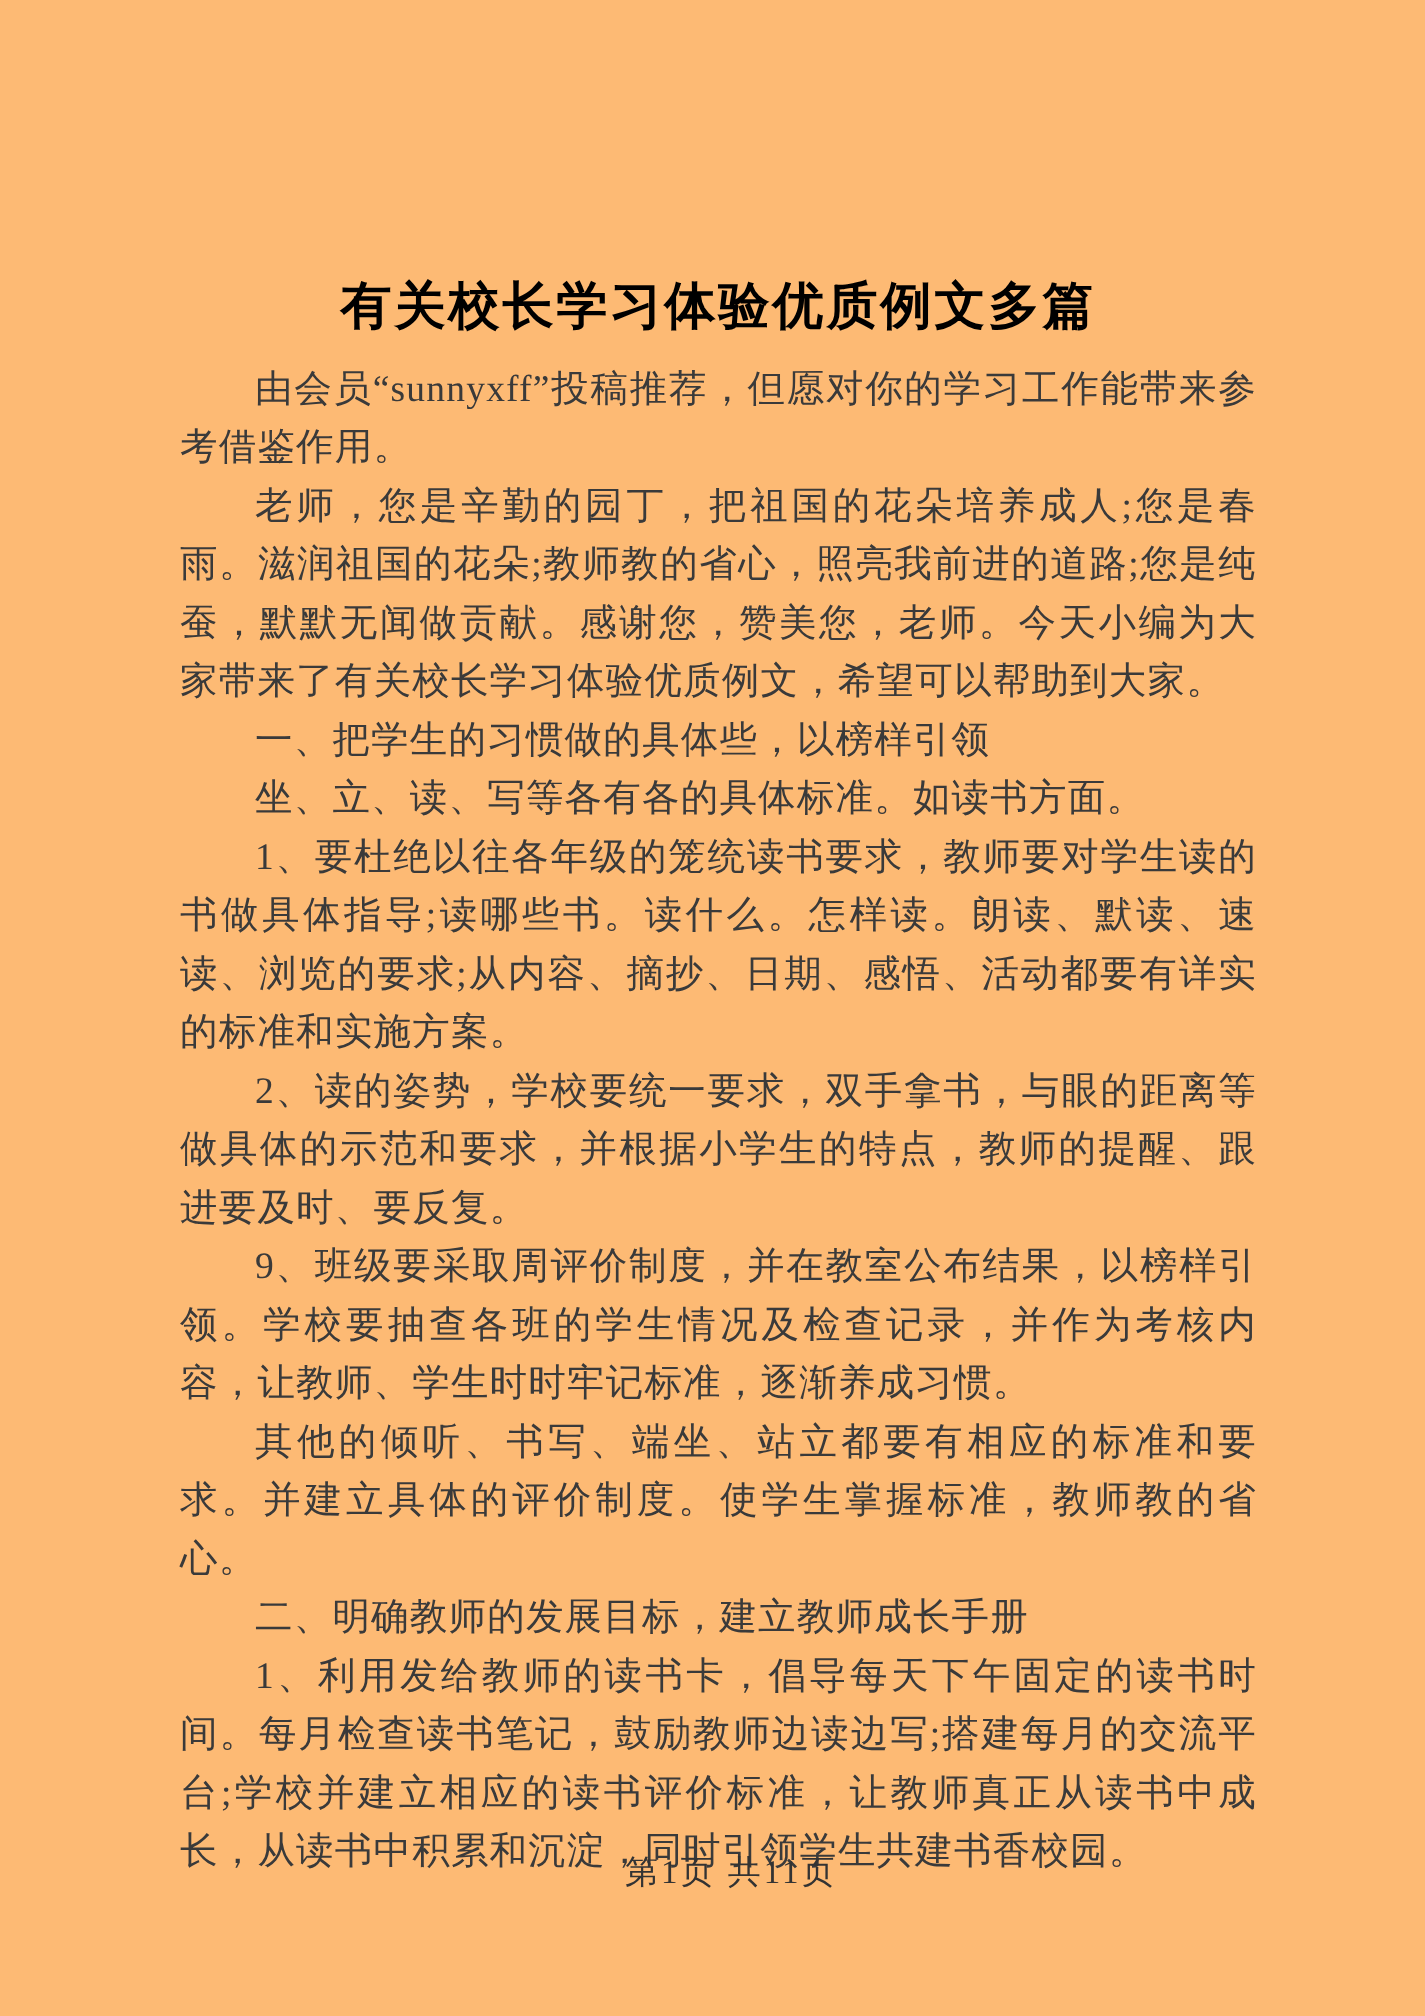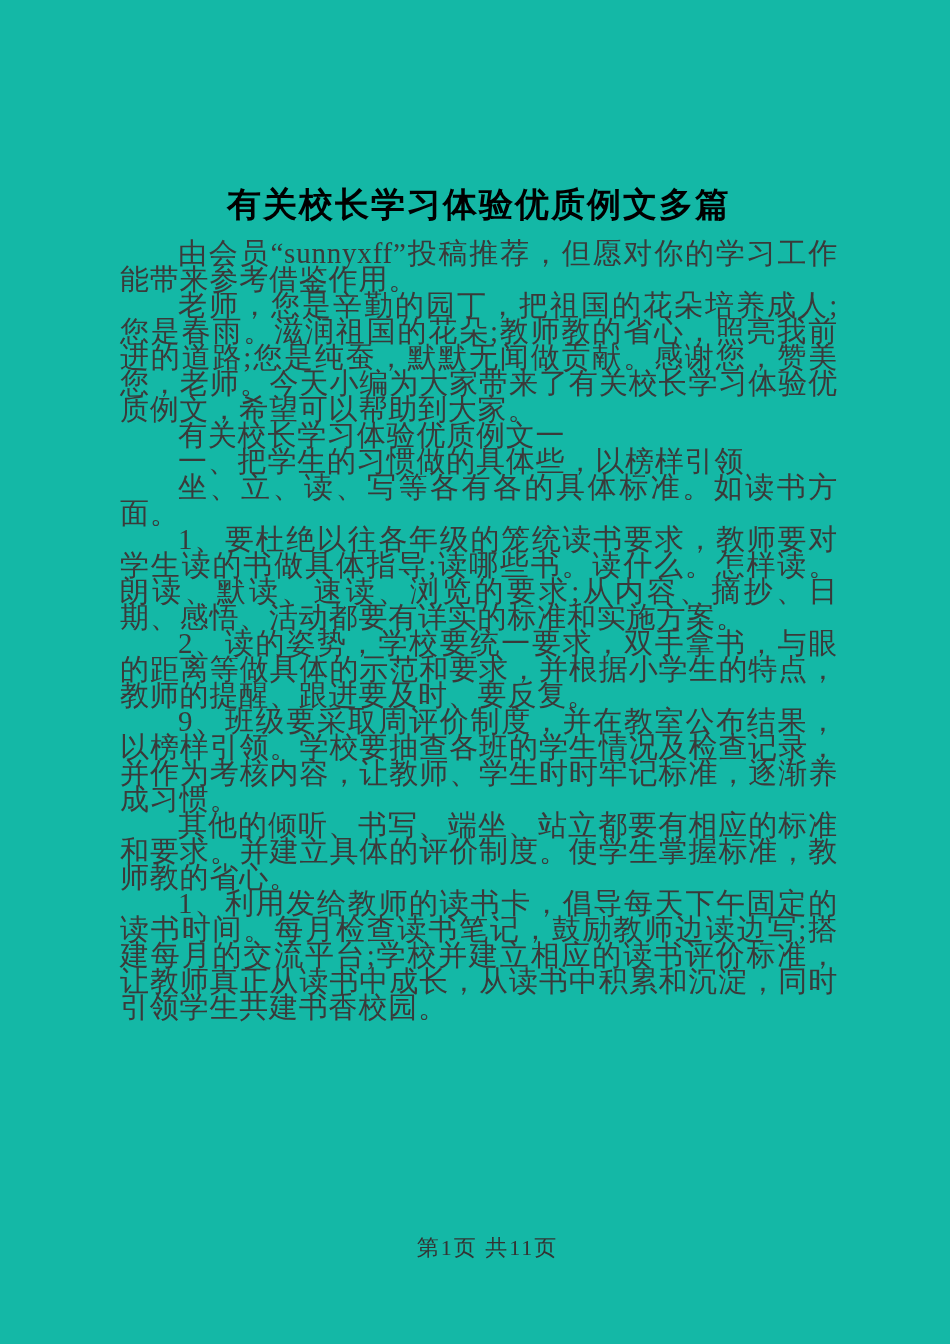--- a/index.html
+++ b/index.html
@@ -4,43 +4,43 @@
 <style>
   html, body {
     margin: 0;
     padding: 0;
     background: #ffffff;
   }
   .page {
     position: relative;
     width: 950px;
     height: 1344px;
-    background: #14b8a6;
+    background: #fdba74;
     overflow: hidden;
     font-family: "Liberation Serif", "DejaVu Serif", serif;
   }
   .content {
     position: absolute;
     left: 120px;
     right: 112px;
     top: 186px;
   }
   .doc-title {
     margin: 0 0 16px 0;
     font-size: 34px;
     line-height: 38px;
     font-weight: bold;
     color: #000000;
     text-align: center;
     letter-spacing: 2px;
   }
   .doc-body p {
     margin: 0;
-    font-size: 29px;
-    line-height: 26px;
+    font-size: 25px;
+    line-height: 39px;
     color: #3a3a3a;
     text-align: justify;
     text-justify: inter-ideograph;
     text-indent: 2em;
     letter-spacing: 0.8px;
     word-break: break-all;
   }
   .page-footer {
     position: absolute;
     left: 25px;
@@ -55,26 +55,26 @@
 </style>
 </head>
 <body>
 
 <div class="page">
   <div class="content">
     <h1 class="doc-title">有关校长学习体验优质例文多篇</h1>
     <div class="doc-body">
       <p>由会员“sunnyxff”投稿推荐，但愿对你的学习工作能带来参考借鉴作用。</p>
       <p>老师，您是辛勤的园丁，把祖国的花朵培养成人;您是春雨。滋润祖国的花朵;教师教的省心，照亮我前进的道路;您是纯蚕，默默无闻做贡献。感谢您，赞美您，老师。今天小编为大家带来了有关校长学习体验优质例文，希望可以帮助到大家。</p>
-      <p>有关校长学习体验优质例文一</p>
       <p>一、把学生的习惯做的具体些，以榜样引领</p>
       <p>坐、立、读、写等各有各的具体标准。如读书方面。</p>
       <p>1、要杜绝以往各年级的笼统读书要求，教师要对学生读的书做具体指导;读哪些书。读什么。怎样读。朗读、默读、速读、浏览的要求;从内容、摘抄、日期、感悟、活动都要有详实的标准和实施方案。</p>
       <p>2、读的姿势，学校要统一要求，双手拿书，与眼的距离等做具体的示范和要求，并根据小学生的特点，教师的提醒、跟进要及时、要反复。</p>
       <p>9、班级要采取周评价制度，并在教室公布结果，以榜样引领。学校要抽查各班的学生情况及检查记录，并作为考核内容，让教师、学生时时牢记标准，逐渐养成习惯。</p>
       <p>其他的倾听、书写、端坐、站立都要有相应的标准和要求。并建立具体的评价制度。使学生掌握标准，教师教的省心。</p>
+      <p>二、明确教师的发展目标，建立教师成长手册</p>
       <p>1、利用发给教师的读书卡，倡导每天下午固定的读书时间。每月检查读书笔记，鼓励教师边读边写;搭建每月的交流平台;学校并建立相应的读书评价标准，让教师真正从读书中成长，从读书中积累和沉淀，同时引领学生共建书香校园。</p>
     </div>
   </div>
   <div class="page-footer">
     <span>第1页 共11页</span>
   </div>
 </div>
 
 </body></html>

